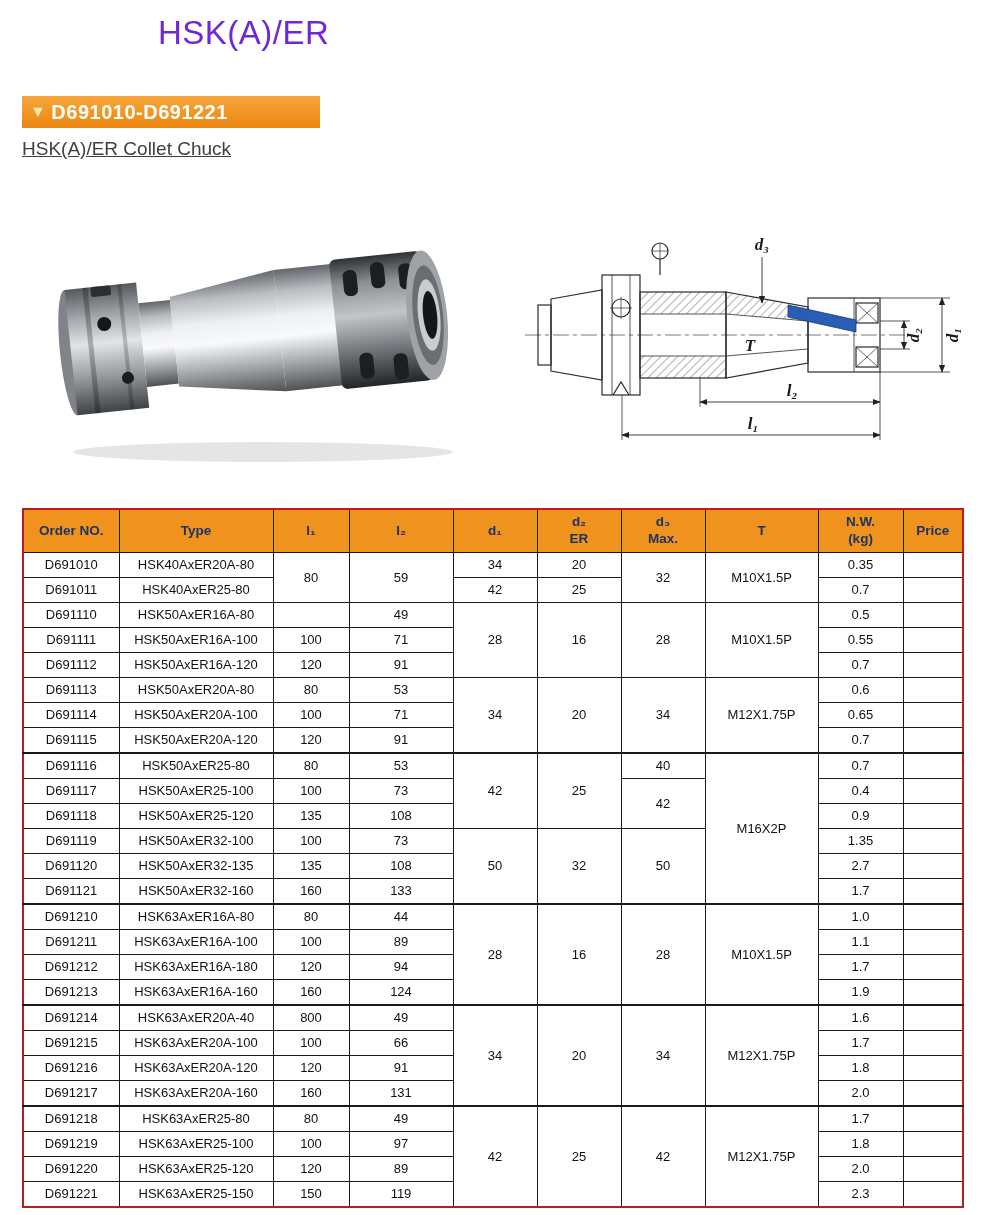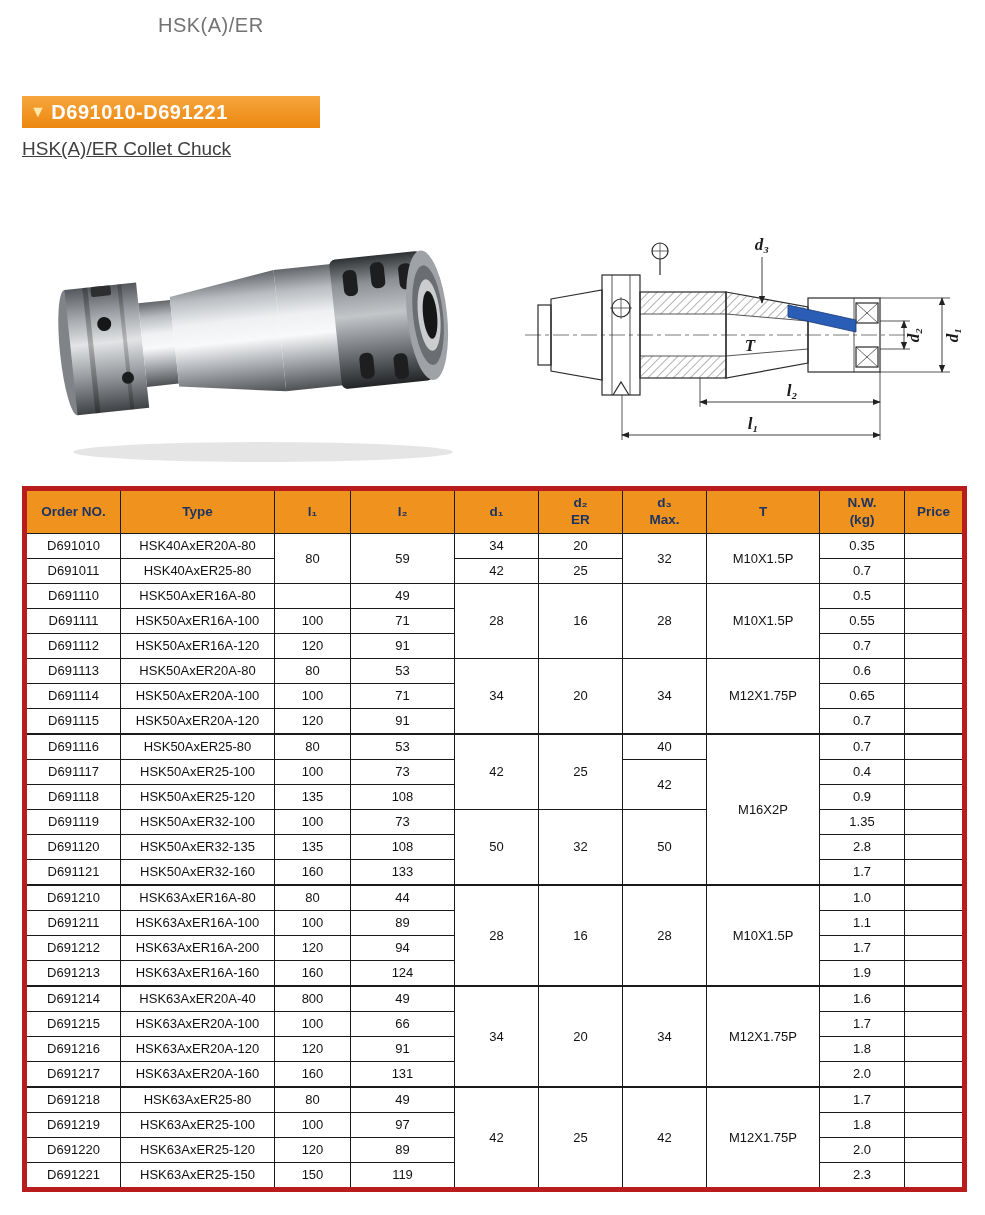--- a/index.html
+++ b/index.html
@@ -1,40 +1,40 @@
 <!DOCTYPE html>
 <html style="--badge-top: #F6A63E; --badge-bot: #EC870F; --header-bg: #F0921E; --header-fg: #1D3461;"><head>
 <meta charset="utf-8">
 <style>
   html,body{margin:0;padding:0;}
   body{
     width:985px;height:1215px;position:relative;background:#ffffff;
     font-family:"Liberation Sans", sans-serif;color:#111;overflow:hidden;
   }
   .page-title{
-    position:absolute;left:158px;top:14px;font-size:20px;color:#737373;
+    position:absolute;left:158px;top:14px;font-size:33px;color:#6d28d9;
     font-weight:500;letter-spacing:0.5px;
   }
   .badge{
     position:absolute;left:22px;top:96px;width:298px;height:32px;
     background:linear-gradient(180deg,var(--badge-top,#F6A63E),var(--badge-bot,#EC870F));
     color:#ffffff;font-weight:bold;font-size:20px;display:flex;align-items:center;
     padding-left:8px;box-sizing:border-box;letter-spacing:0.5px;
   }
   .badge .tri{color:#ffe9a8;font-size:16px;margin-right:5px;}
   .subtitle{position:absolute;left:22px;top:138px;font-size:19px;color:#3f3f3f;text-decoration:underline;}
   .photo-wrap{position:absolute;left:28px;top:188px;width:460px;height:285px;}
   .drawing-wrap{position:absolute;left:510px;top:235px;width:455px;height:235px;}
   .drawing-wrap text{
     font-family:"Liberation Serif", serif;font-style:italic;font-weight:bold;
     font-size:17px;fill:#1b1b1b;
   }
   table.spec{
-    position:absolute;left:22px;top:486px;border-collapse:collapse;
-    font-size:13px;table-layout:fixed;border:5px solid #b91c1c;
+    position:absolute;left:22px;top:508px;border-collapse:collapse;
+    font-size:13px;table-layout:fixed;border:2px solid #b91c1c;
   }
   table.spec th{
     background:var(--header-bg,#F0921E);color:var(--header-fg,#1D3461);
     border:1px solid #1a1a1a;height:42px;font-size:13.5px;font-weight:bold;
     white-space:pre-line;line-height:1.25;padding:0 2px;
   }
   table.spec td{
     border:1px solid #1a1a1a;height:24px;line-height:24px;text-align:center;
     padding:0 2px;background:#fff;overflow:hidden;white-space:nowrap;
   }
@@ -326,21 +326,21 @@
         <td rowspan="3">32</td>
         <td rowspan="3">50</td>
         <td>1.35</td>
         <td></td>
       </tr>
       <tr>
         <td>D691120</td>
         <td>HSK50AxER32-135</td>
         <td>135</td>
         <td>108</td>
-        <td>2.8</td>
+        <td>2.7</td>
         <td></td>
       </tr>
       <tr>
         <td>D691121</td>
         <td>HSK50AxER32-160</td>
         <td>160</td>
         <td>133</td>
         <td>1.7</td>
         <td></td>
       </tr>
@@ -359,21 +359,21 @@
       <tr>
         <td>D691211</td>
         <td>HSK63AxER16A-100</td>
         <td>100</td>
         <td>89</td>
         <td>1.1</td>
         <td></td>
       </tr>
       <tr>
         <td>D691212</td>
-        <td>HSK63AxER16A-200</td>
+        <td>HSK63AxER16A-180</td>
         <td>120</td>
         <td>94</td>
         <td>1.7</td>
         <td></td>
       </tr>
       <tr>
         <td>D691213</td>
         <td>HSK63AxER16A-160</td>
         <td>160</td>
         <td>124</td>

